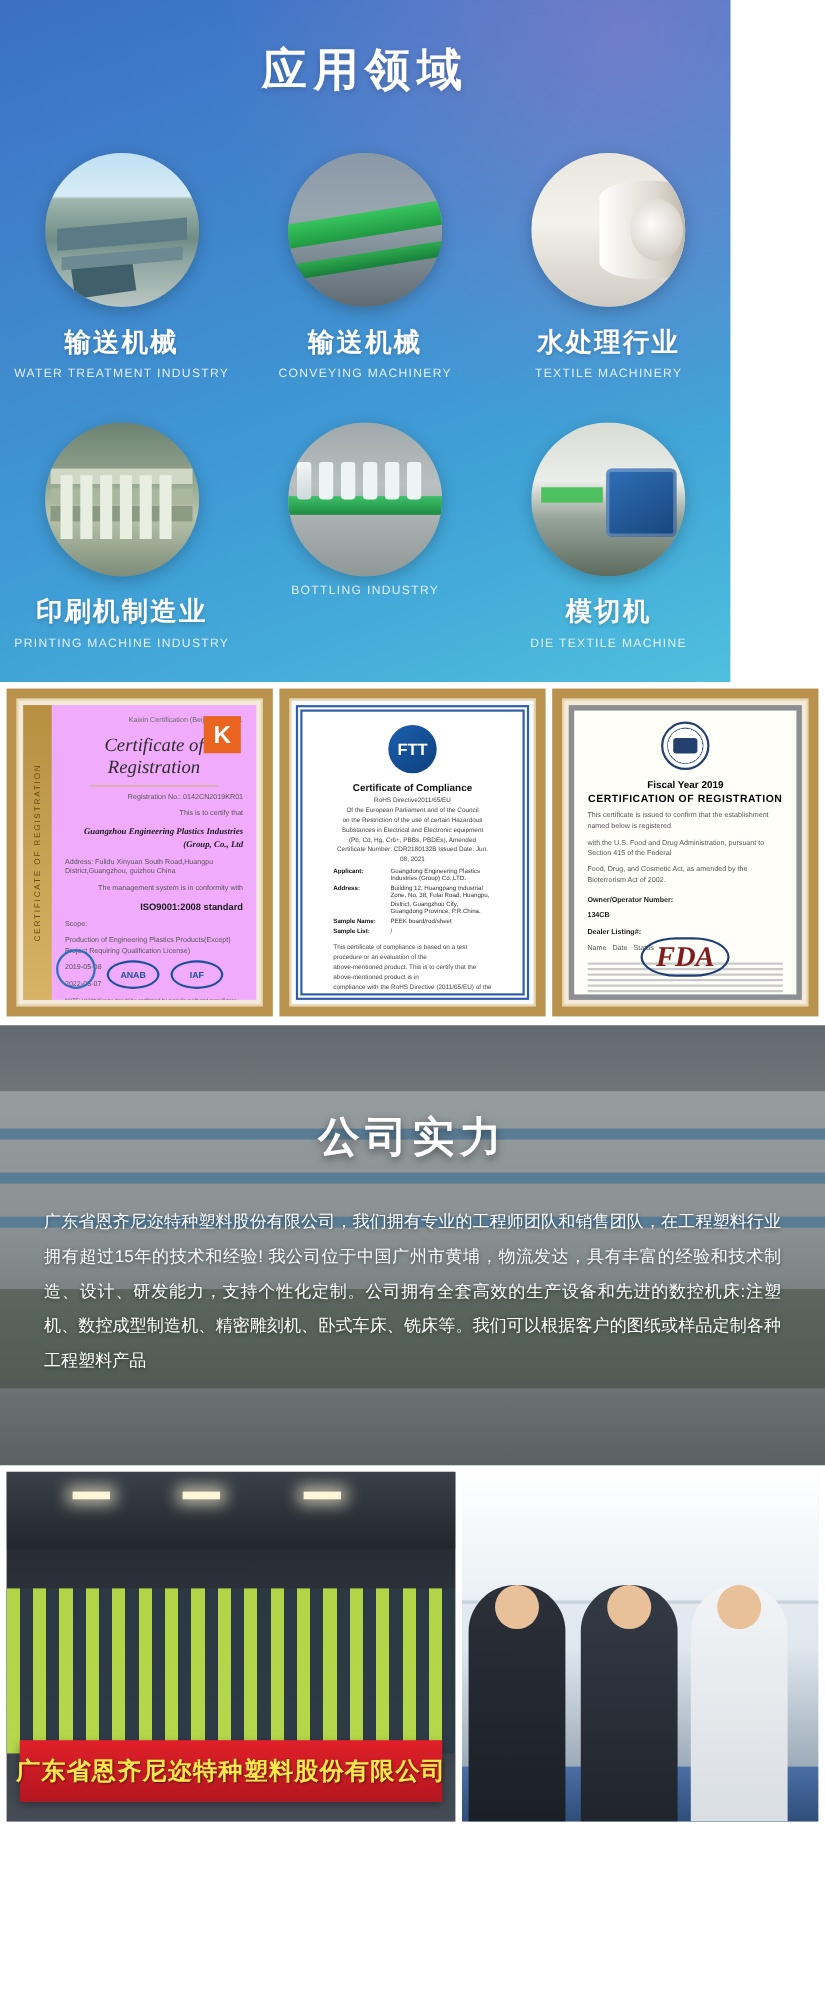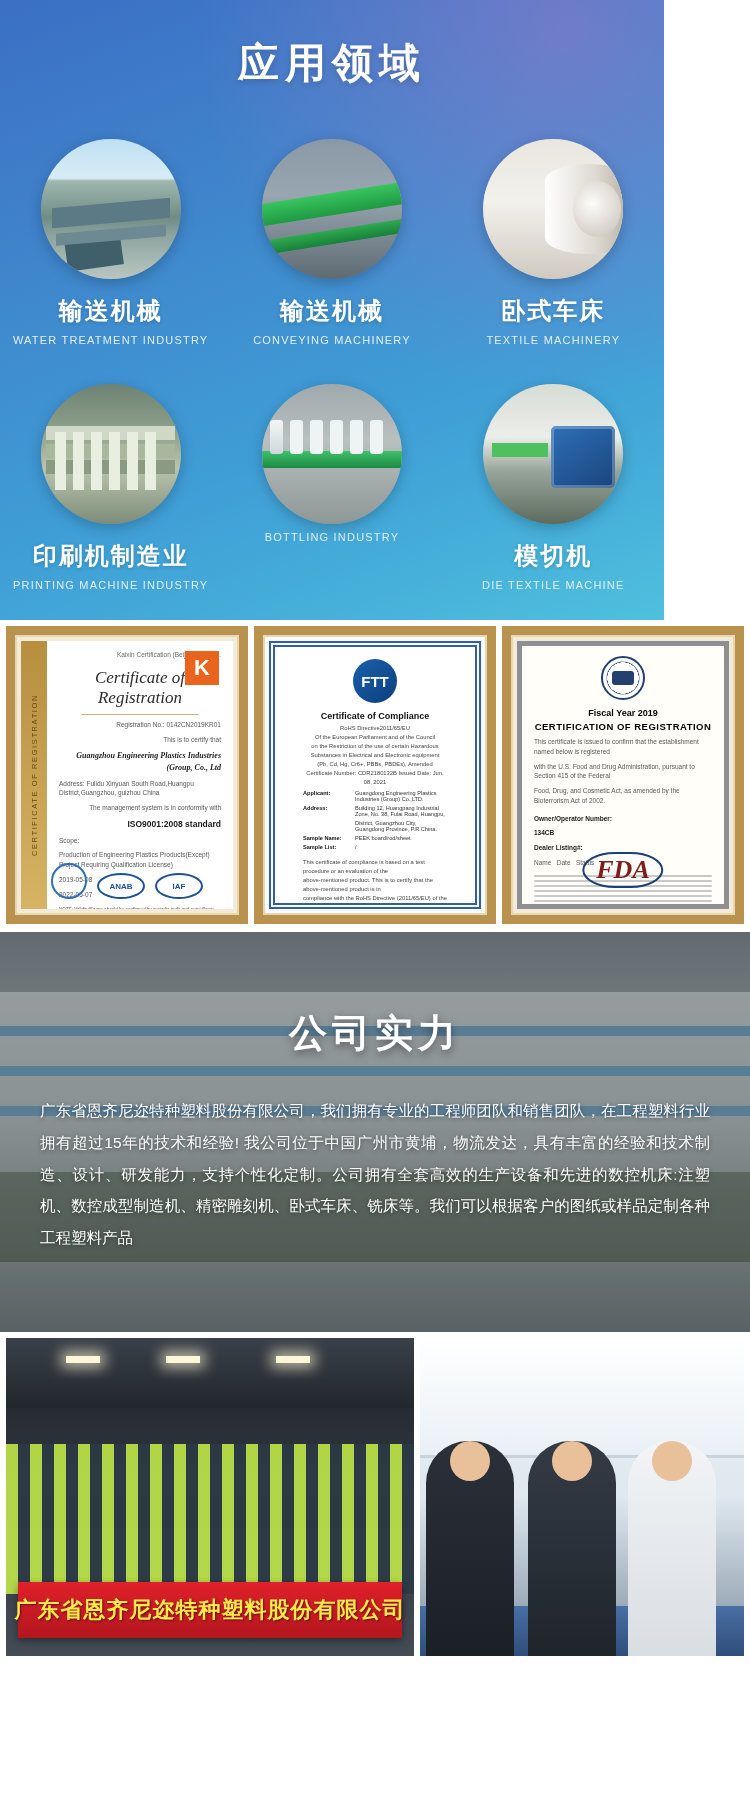--- a/index.html
+++ b/index.html
@@ -163,21 +163,21 @@
   .cert {
     height:298px;
     position:relative;
     background:#f3ead9;
     border:9px solid #b9934e;
     box-shadow:inset 0 0 0 2px #e7d6ae;
     overflow:hidden;
   }
   .cert-inner {
     position:absolute; inset:6px;
-    background:#ffffff;
+    background:#f0abfc;
     padding:10px 12px;
     overflow:hidden;
   }
   .cert-sideband {
     position:absolute; left:0; top:0; bottom:0; width:26px;
     background:linear-gradient(to bottom,#d6b463,#b68f3f);
     color:#6b4a12;
     font-size:7.5px;
     letter-spacing:1.6px;
     writing-mode:vertical-rl;
@@ -384,21 +384,21 @@
             <div class="ph ph-conveying"></div>
           </div>
         <div class="app-cn">输送机械</div>
         <div class="app-en">CONVEYING MACHINERY</div>
       </div>
 
       <div class="app-cell">
         <div class="circle-wrap">
             <div class="ph ph-textile"></div>
           </div>
-        <div class="app-cn">卧式车床</div>
+        <div class="app-cn">水处理行业</div>
         <div class="app-en">TEXTILE MACHINERY</div>
       </div>
 
       <div class="app-cell">
         <div class="circle-wrap">
             <div class="ph ph-printing"></div>
           </div>
         <div class="app-cn">印刷机制造业</div>
         <div class="app-en">PRINTING MACHINE INDUSTRY</div>
       </div>

